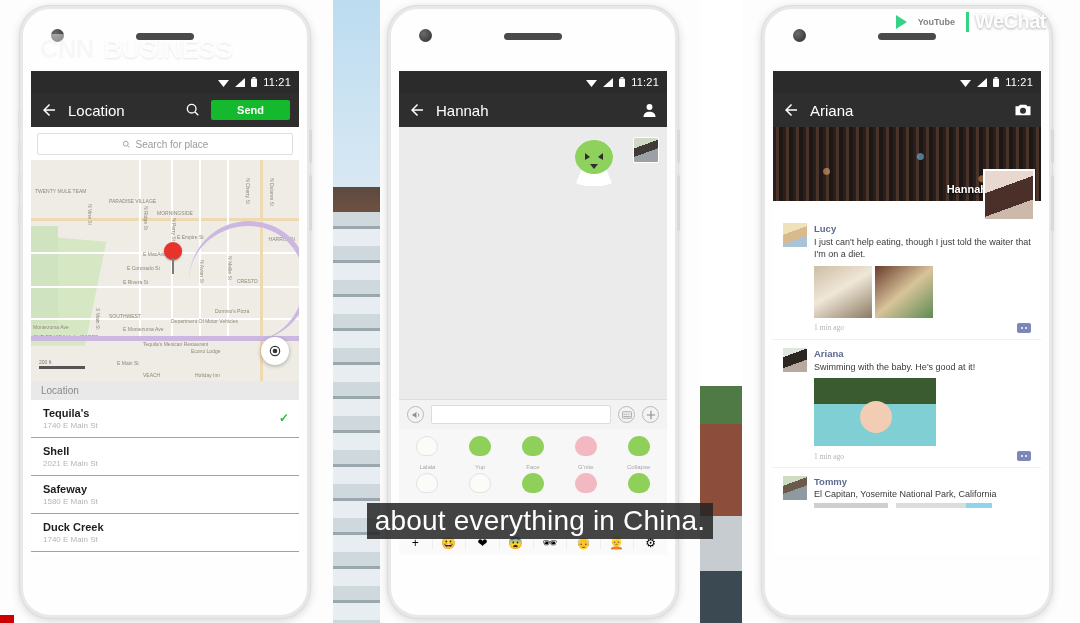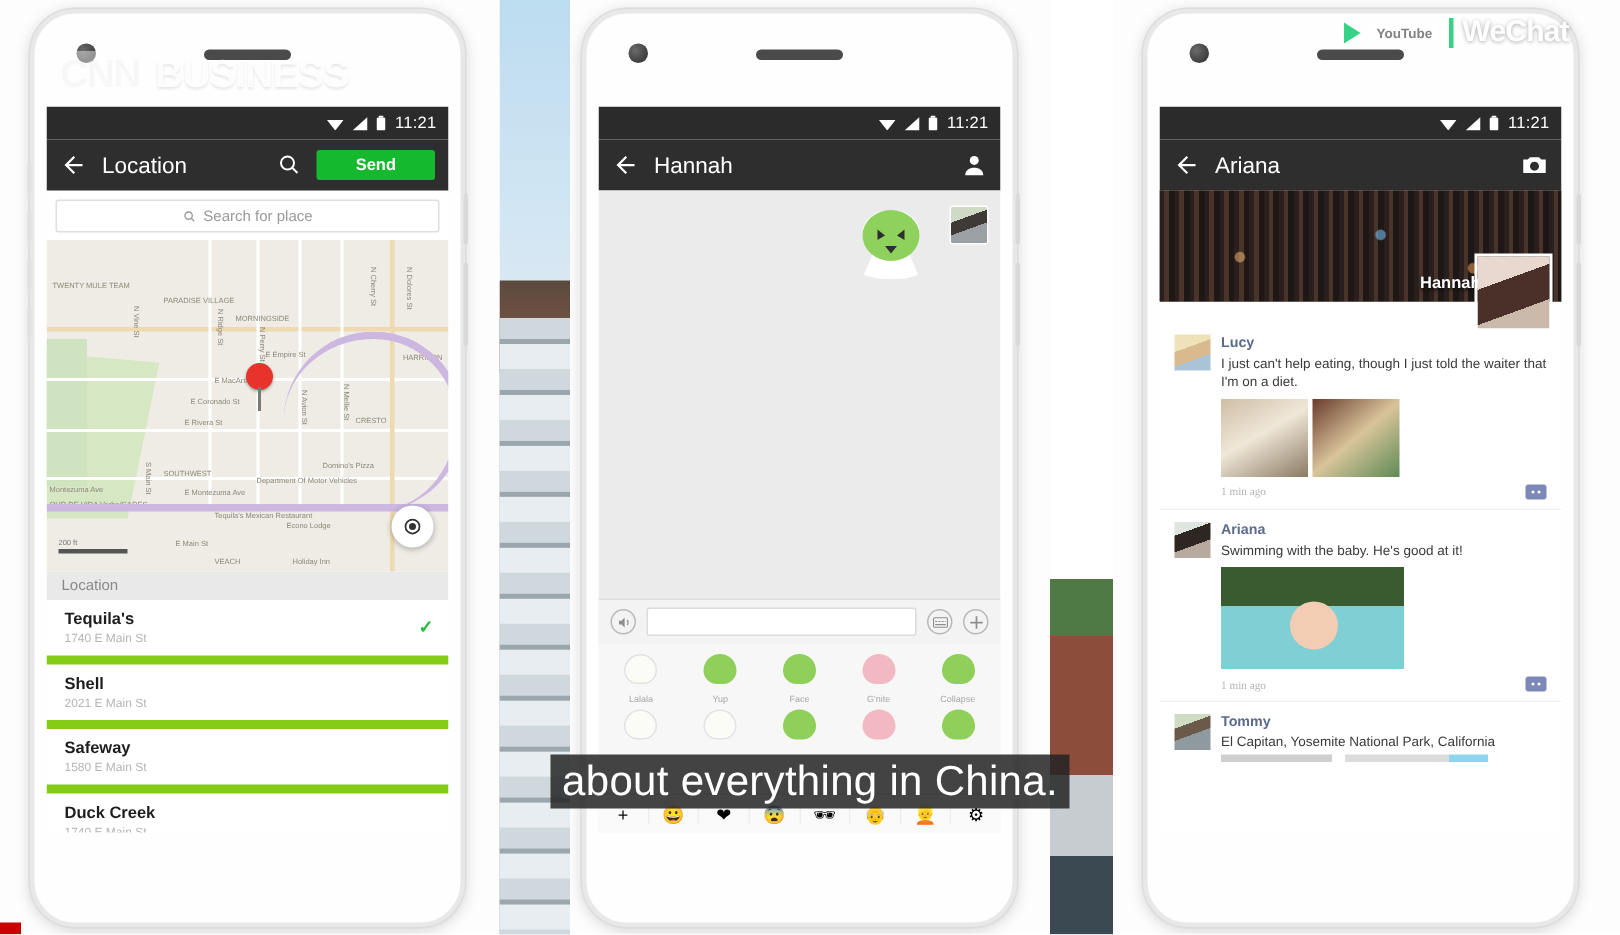--- a/index.html
+++ b/index.html
@@ -91,21 +91,21 @@
          background:#e8322c; box-shadow:0 1px 2px rgba(0,0,0,.35); }
   .pin:after { content:""; position:absolute; left:8px; top:16px; width:2px; height:16px; background:#7a7a7a; }
   .locate { position:absolute; right:10px; bottom:16px; width:28px; height:28px; border-radius:50%;
             background:#fff; box-shadow:0 1px 4px rgba(0,0,0,.3);
             display:flex; align-items:center; justify-content:center; }
   .scalebar { position:absolute; left:8px; bottom:12px; font-size:5px; color:#777; }
   .scalebar i { display:block; width:46px; height:3px; background:#555; margin-top:1px; }
 
   .list-header { background:#e9e9e9; padding:4px 10px; font-size:10px; color:#8a8a8a; }
   .loc-list { background:#fff; }
-  .loc-item { position:relative; padding:7px 26px 7px 12px; border-bottom:6px solid #84cc16; }
+  .loc-item { position:relative; padding:7px 26px 7px 12px; border-bottom:1px solid #84cc16; }
   .loc-name { font-size:11px; color:#1d1d1d; font-weight:600; }
   .loc-addr { font-size:8px; color:#b5b5b5; margin-top:2px; }
   .check { position:absolute; right:10px; top:11px; color:#23bd3b; font-size:12px; font-weight:bold; }
 
   
   .chatbody { background:#ebebeb; height:calc(100% - 56px); display:flex; flex-direction:column; }
   .msgs { flex:1; padding:10px 8px; overflow:hidden; }
   .row { display:flex; gap:6px; margin-bottom:14px; }
   .row.me { justify-content:flex-end; }
   .ava { width:26px; height:26px; flex:none; border-radius:2px; overflow:hidden;

